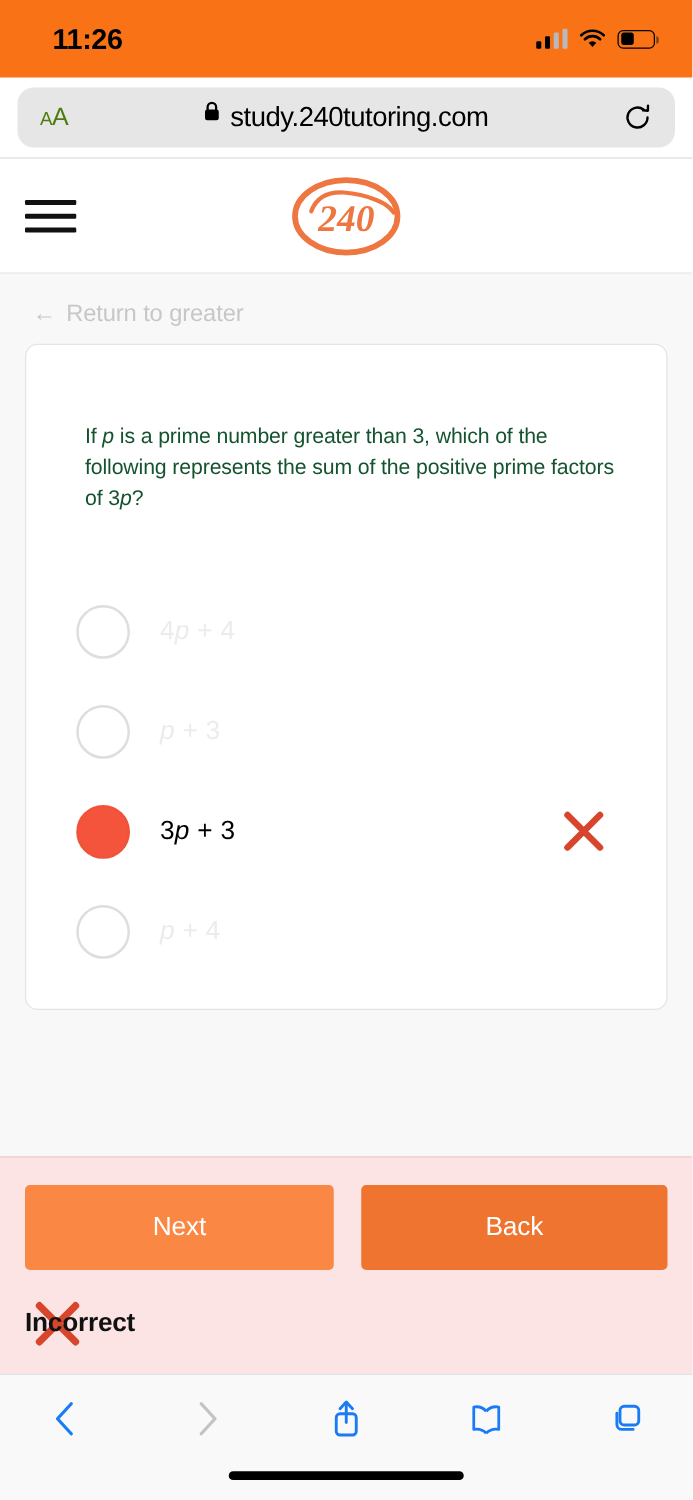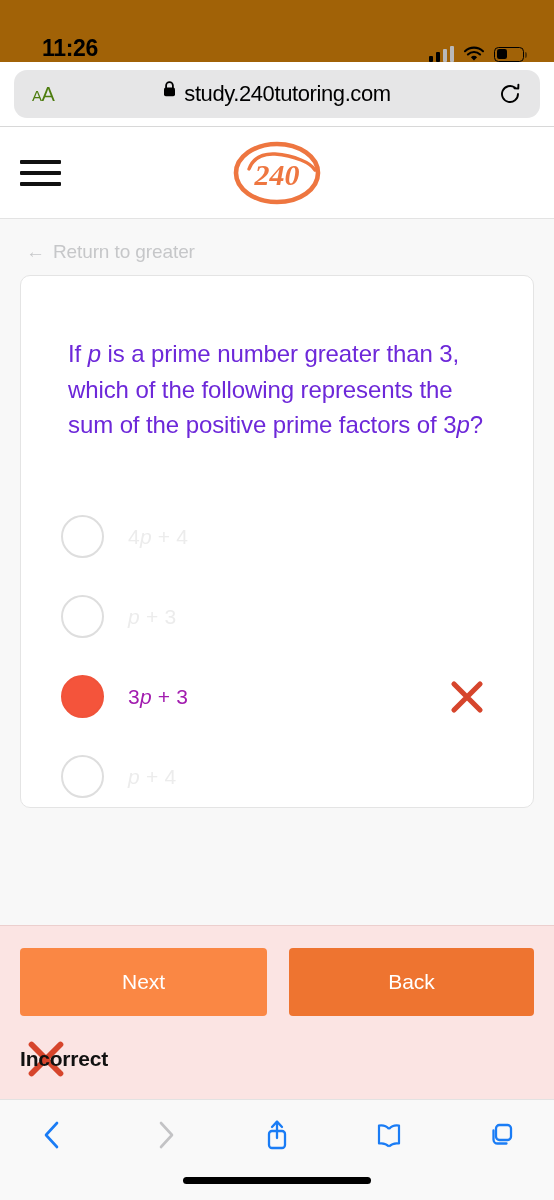--- a/index.html
+++ b/index.html
@@ -22,23 +22,23 @@
     height: 1200px;
     background: #ffffff;
     display: flex;
     flex-direction: column;
   }
 
   
   .status-bar {
     height: 62px;
     flex: 0 0 62px;
-    background: #a16207;
-    display: flex;
-    align-items: flex-end;
+    background: #f97316;
+    display: flex;
+    align-items: center;
     justify-content: space-between;
     padding: 0 30px 0 42px;
     position: relative;
   }
   .status-time {
     font-size: 23px;
     font-weight: 600;
     letter-spacing: -0.3px;
     color: #000;
   }
@@ -186,23 +186,23 @@
 
   .qcard {
     background: #ffffff;
     border: 1px solid #e4e4e4;
     border-radius: 10px;
     padding: 60px 40px 52px 40px;
     height: 533px;
   }
 
   .question-text {
-    font-size: 24px;
+    font-size: 17px;
     line-height: 1.48;
-    color: #6d28d9;
+    color: #14532d;
     letter-spacing: -0.1px;
     padding-left: 7px;
   }
   .question-text em { font-style: italic; }
 
   .options {
     margin-top: 54px;
   }
   .option-row {
     display: flex;
@@ -221,21 +221,21 @@
   .option-row.selected .radio {
     border-color: #f0533a;
     background: #f4543b;
   }
   .option-label {
     margin-left: 24px;
     font-size: 21px;
     color: #ececec;
     letter-spacing: 0.2px;
   }
-  .option-row.selected .option-label { color: #a21caf; }
+  .option-row.selected .option-label { color: #000000; }
   .option-label em { font-style: italic; }
 
   .x-mark-row {
     position: absolute;
     right: 8px;
     width: 36px;
     height: 36px;
   }
 
   

